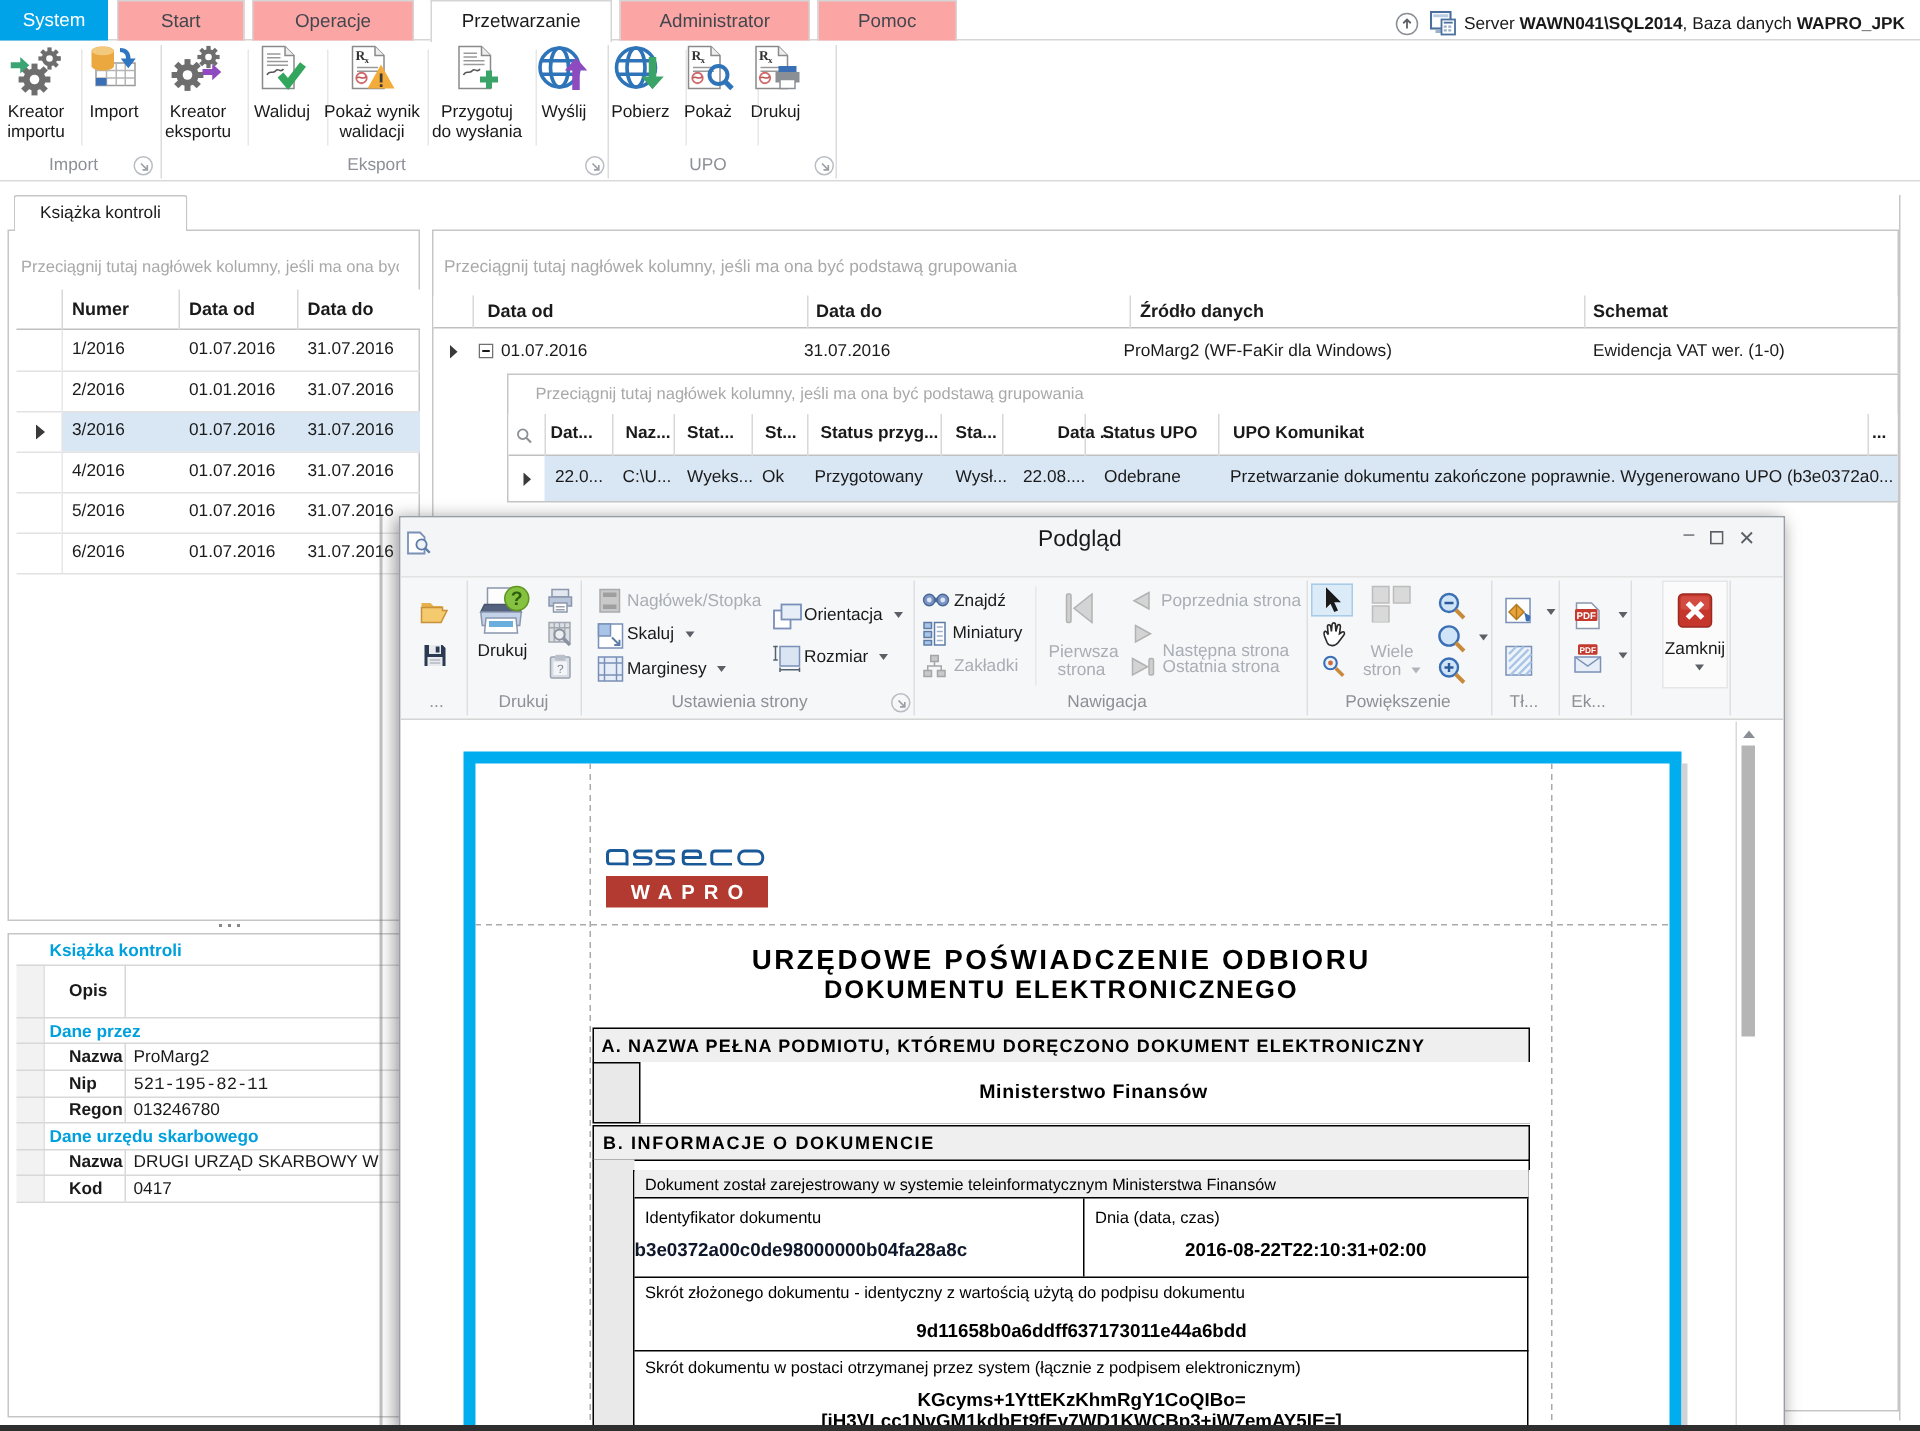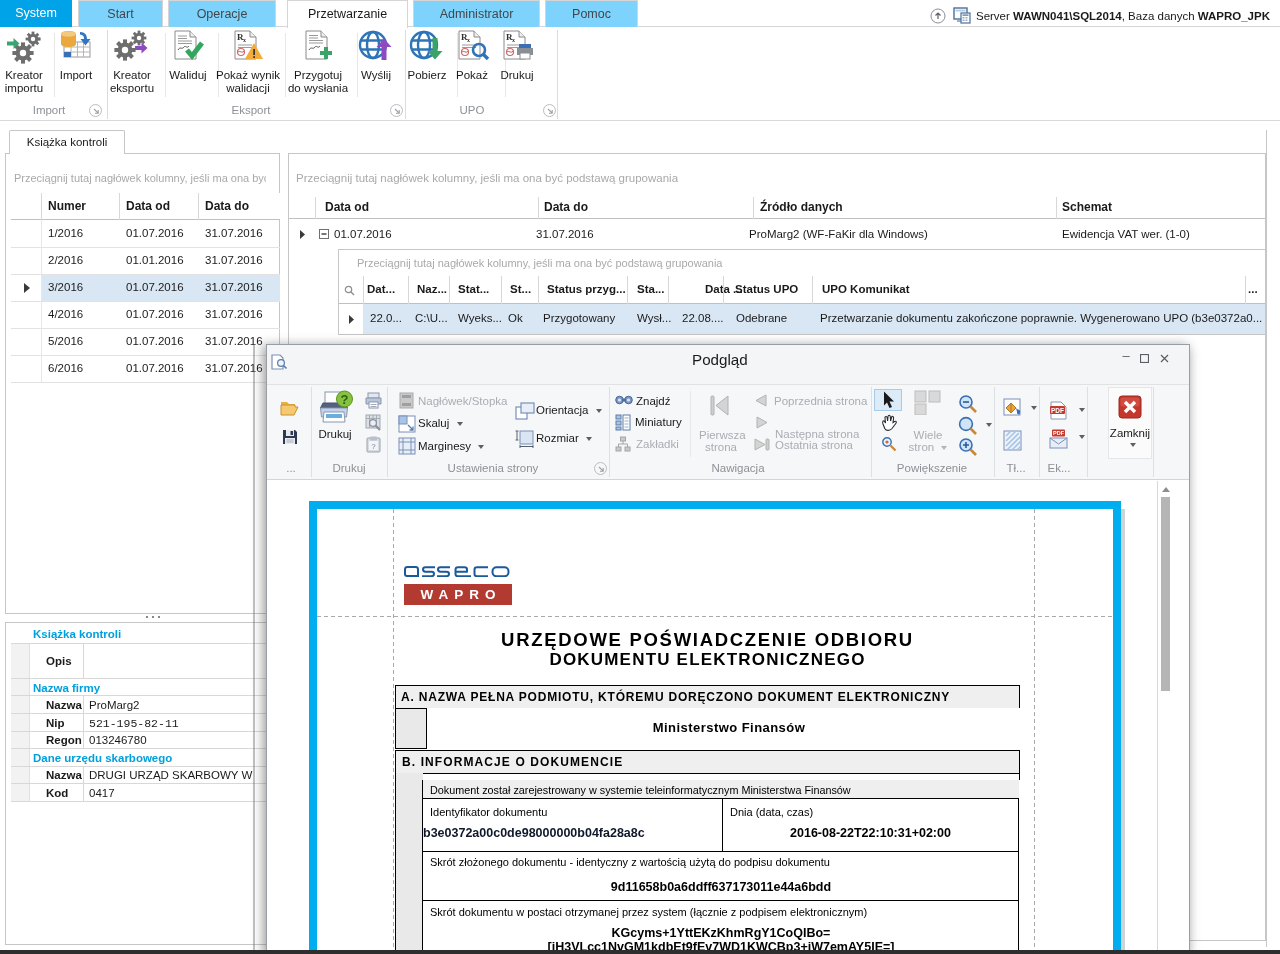--- a/index.html
+++ b/index.html
@@ -1,20 +1,20 @@
 <!DOCTYPE html>
 <html><head>
 <meta charset="utf-8">
 <style>
 * { margin:0; padding:0; box-sizing:border-box; }
 html,body { width:1280px; height:954px; overflow:hidden; }
 body { font-family:"Liberation Sans", sans-serif; font-size:11.5px; color:#1a1a1a; background:#ffffff; position:relative; }
 .abs { position:absolute; }
 .b { font-weight:bold; }
-.tab { position:absolute; top:0; height:27px; background:#7dd3fc; border:1px solid #d5d5d5; border-bottom:none; text-align:center; line-height:26px; font-size:12.5px; color:#42474e; }
+.tab { position:absolute; top:0; height:27px; background:#fca5a5; border:1px solid #d5d5d5; border-bottom:none; text-align:center; line-height:26px; font-size:12.5px; color:#42474e; }
 .rbtn { position:absolute; top:30px; width:64px; text-align:center; }
 .rbtn .ic { height:36px; display:flex; align-items:flex-start; justify-content:center; }
 .rbtn .tx { font-size:11.5px; line-height:12.5px; margin-top:3px; color:#1a1a1a; }
 .gsep { position:absolute; top:30px; height:89px; width:1px; background:#dcdcdc; }
 .bsep { position:absolute; top:33px; height:64px; width:1px; background:#e7e7e7; }
 .glabel { position:absolute; top:104px; font-size:11.5px; color:#8d9096; text-align:center; }
 .launcher { position:absolute; top:104px; width:13px; height:13px; border:1px solid #b9bdc3; border-radius:50%; color:#9aa0a6; }
 .launcher svg { position:absolute; left:2px; top:2px; }
 .gridline-h { position:absolute; height:1px; background:#e2e2e2; }
 .gridline-v { position:absolute; width:1px; background:#e7e7e7; }
@@ -343,21 +343,21 @@
 <div class="abs" style="left:146px;top:616px;width:2px;height:2px;background:#888;"></div>
     <div class="abs" style="left:152px;top:616px;width:2px;height:2px;background:#888;"></div>
     <div class="abs" style="left:158px;top:616px;width:2px;height:2px;background:#888;"></div>
 
 <div class="abs" style="left:5px;top:622px;width:275px;height:323px;background:#fff;border:1px solid #c6c6c6;"></div>
 <div class="abs" style="left:11px;top:643px;width:19px;height:158px;background:#f2f2f2;border-right:1px solid #e0e0e0;"></div>
 <div class="cat" style="left:33px;top:628px;">Książka kontroli</div>
 <div class="gridline-h" style="left:11px;top:643px;width:258px;background:#d8d8d8;"></div>
 <div class="cell b" style="left:46px;top:655px;">Opis</div>
 <div class="gridline-h" style="left:11px;top:678px;width:258px;background:#d8d8d8;"></div>
-<div class="cat" style="left:33px;top:682px;">Nazwa firmy</div>
+<div class="cat" style="left:33px;top:682px;">Dane przez</div>
 <div class="gridline-h" style="left:11px;top:695px;width:258px;background:#d8d8d8;"></div>
 <div class="cell b" style="left:46px;top:699px;">Nazwa</div>
     <div class="cell" style="left:89px;top:699px;">ProMarg2</div>
 <div class="gridline-h" style="left:11px;top:713px;width:258px;background:#d8d8d8;"></div>
 <div class="cell b" style="left:46px;top:717px;">Nip</div>
     <div class="cell" style="left:89px;top:717px;font-family:Liberation Mono, monospace;">521-195-82-11</div>
 <div class="gridline-h" style="left:11px;top:731px;width:258px;background:#d8d8d8;"></div>
 <div class="cell b" style="left:46px;top:734px;">Regon</div>
     <div class="cell" style="left:89px;top:734px;">013246780</div>
 <div class="gridline-h" style="left:11px;top:748px;width:258px;background:#d8d8d8;"></div>

